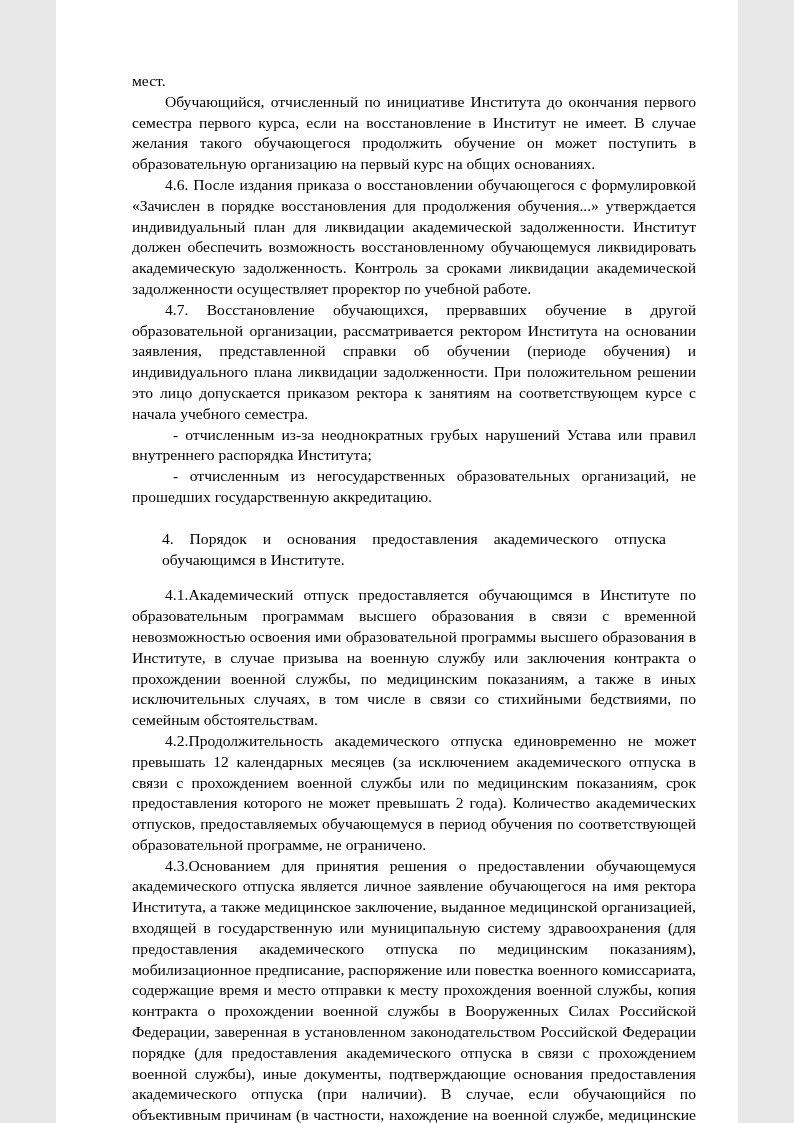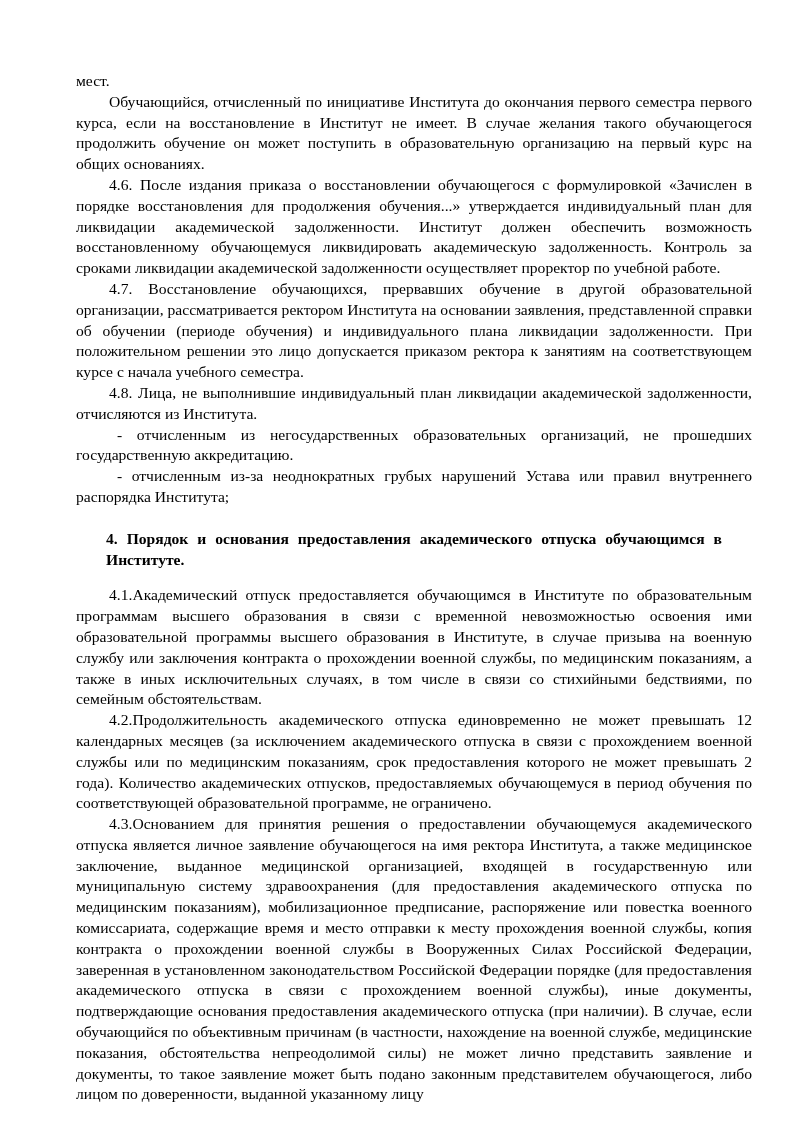--- a/index.html
+++ b/index.html
@@ -3,21 +3,21 @@
 <meta charset="utf-8">
 <title>Document</title>
 <style>
   html, body {
     margin: 0;
     padding: 0;
     background: #e8e8e8;
   }
   .page {
     position: relative;
-    width: 794px;
+    width: 682px;
     height: 1123px;
     margin: 0 auto;
     background: #ffffff;
     box-sizing: border-box;
     padding: 71px 42px 40px 76px;
     font-family: "Liberation Serif", "DejaVu Serif", serif;
     font-size: 15.6px;
     line-height: 20.8px;
     color: #000000;
     overflow: hidden;
@@ -29,33 +29,32 @@
   .para-indent {
     text-indent: 33px;
   }
   .para-dash {
     text-indent: 41px;
   }
   .para-cont {
     text-indent: 0;
   }
   .section-heading {
-    font-weight: bold;
+    font-weight: normal;
     text-align: left;
     margin: 21px 30px 15px 30px !important;
   }
 </style>
 </head>
 <body>
 
 <div class="page">
   <p class="para-cont">мест.</p>
   <p class="para-indent">Обучающийся, отчисленный по инициативе Института до окончания первого семестра первого курса, если на восстановление в Институт не имеет. В случае желания такого обучающегося продолжить обучение он может поступить в образовательную организацию на первый курс на общих основаниях.</p>
   <p class="para-indent">4.6. После издания приказа о восстановлении обучающегося с формулировкой «Зачислен в порядке восстановления для продолжения обучения...» утверждается индивидуальный план для ликвидации академической задолженности. Институт должен обеспечить возможность восстановленному обучающемуся ликвидировать академическую задолженность. Контроль за сроками ликвидации академической задолженности осуществляет проректор по учебной работе.</p>
   <p class="para-indent">4.7. Восстановление обучающихся, прервавших обучение в другой образовательной организации, рассматривается ректором Института на основании заявления, представленной справки об обучении (периоде обучения) и индивидуального плана ликвидации задолженности. При положительном решении это лицо допускается приказом ректора к занятиям на соответствующем курсе с начала учебного семестра.</p>
-  <p class="para-indent">4.8. Лица, не выполнившие индивидуальный план ликвидации академической задолженности, отчисляются из Института.</p>
+  <p class="para-dash">- отчисленным из-за неоднократных грубых нарушений Устава или правил внутреннего распорядка Института;</p>
   <p class="para-dash">- отчисленным из негосударственных образовательных организаций, не прошедших государственную аккредитацию.</p>
-  <p class="para-dash">- отчисленным из-за неоднократных грубых нарушений Устава или правил внутреннего распорядка Института;</p>
   <p class="section-heading">4. Порядок и основания предоставления академического отпуска обучающимся в Институте.</p>
   <p class="para-indent">4.1.Академический отпуск предоставляется обучающимся в Институте по образовательным программам высшего образования в связи с временной невозможностью освоения ими образовательной программы высшего образования в Институте, в случае призыва на военную службу или заключения контракта о прохождении военной службы, по медицинским показаниям, а также в иных исключительных случаях, в том числе в связи со стихийными бедствиями, по семейным обстоятельствам.</p>
   <p class="para-indent">4.2.Продолжительность академического отпуска единовременно не может превышать 12 календарных месяцев (за исключением академического отпуска в связи с прохождением военной службы или по медицинским показаниям, срок предоставления которого не может превышать 2 года). Количество академических отпусков, предоставляемых обучающемуся в период обучения по соответствующей образовательной программе, не ограничено.</p>
   <p class="para-indent">4.3.Основанием для принятия решения о предоставлении обучающемуся академического отпуска является личное заявление обучающегося на имя ректора Института, а также медицинское заключение, выданное медицинской организацией, входящей в государственную или муниципальную систему здравоохранения (для предоставления академического отпуска по медицинским показаниям), мобилизационное предписание, распоряжение или повестка военного комиссариата, содержащие время и место отправки к месту прохождения военной службы, копия контракта о прохождении военной службы в Вооруженных Силах Российской Федерации, заверенная в установленном законодательством Российской Федерации порядке (для предоставления академического отпуска в связи с прохождением военной службы), иные документы, подтверждающие основания предоставления академического отпуска (при наличии). В случае, если обучающийся по объективным причинам (в частности, нахождение на военной службе, медицинские показания, обстоятельства непреодолимой силы) не может лично представить заявление и документы, то такое заявление может быть подано законным представителем обучающегося, либо лицом по доверенности, выданной указанному лицу</p>
 </div>
 
 </body></html>

